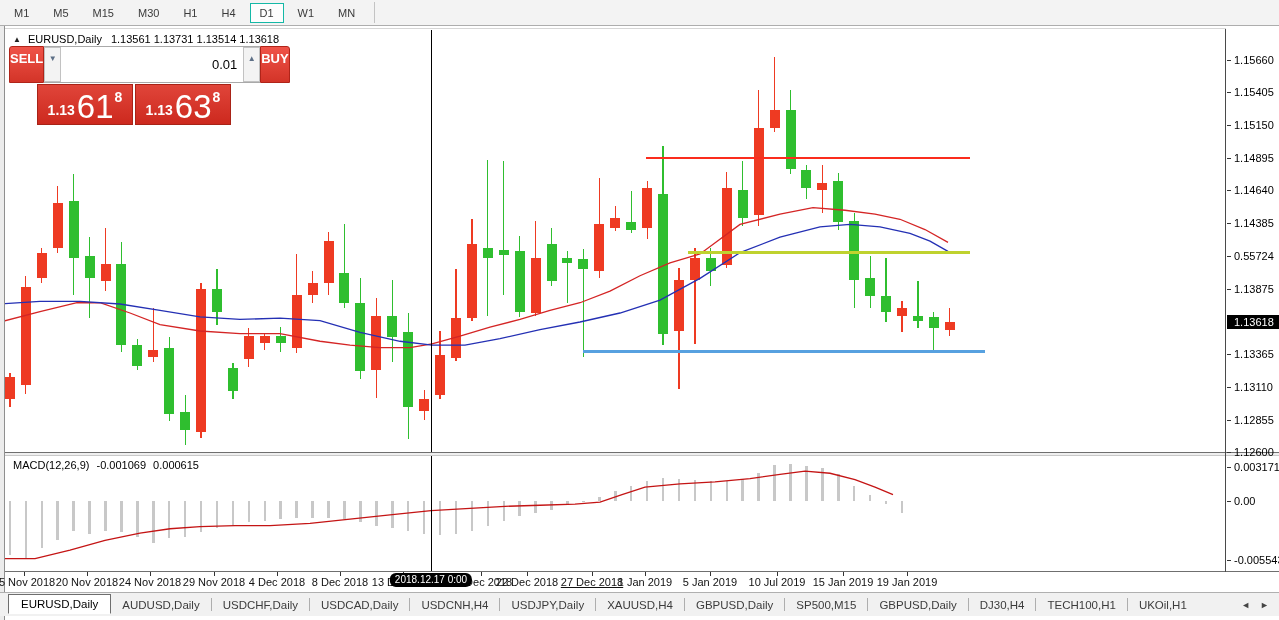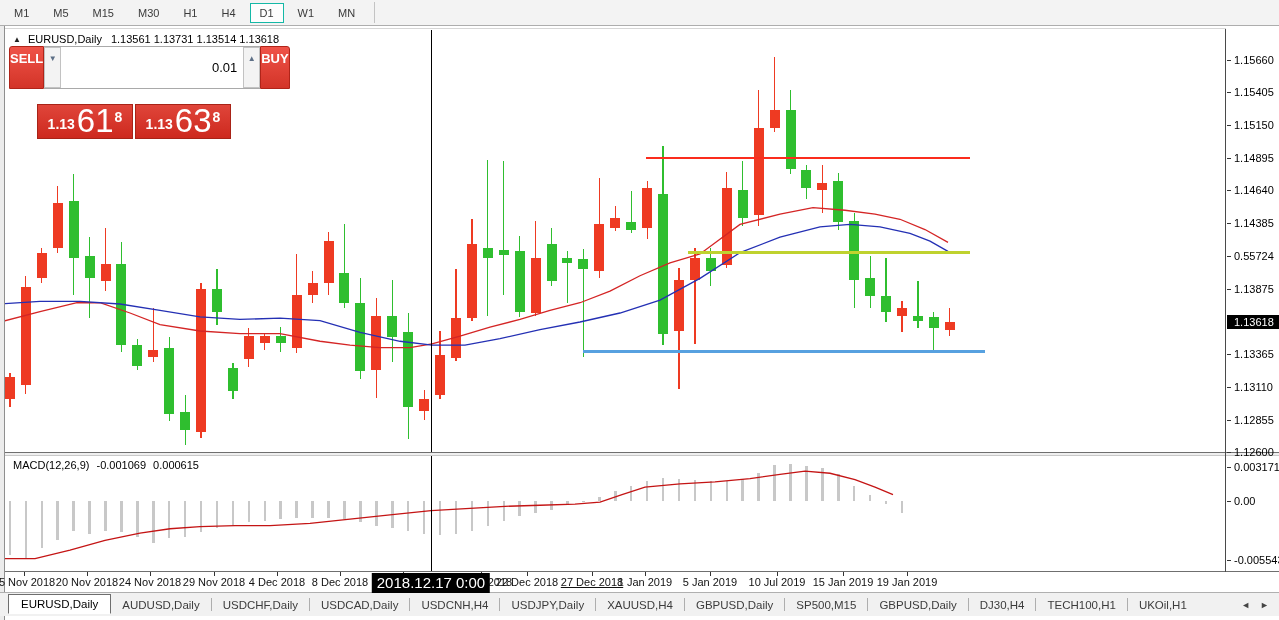--- a/index.html
+++ b/index.html
@@ -25,48 +25,48 @@
   #price-svg { left:5px; top:30px; }
   #macd-svg  { left:5px; top:456px; }
   
   .chart-title { position:absolute; left:13px; top:33px; font-size:11px; color:#000; }
   .chart-title .collapse { font-size:8px; margin-right:7px; vertical-align:1px; color:#222; }
   .chart-title .ohlc { margin-left:9px; }
   .macd-title { position:absolute; left:13px; top:459px; font-size:11px; color:#000; }
   .macd-title span { margin-right:4px; }
   
   .trade-panel { position:absolute; left:9px; top:46px; width:222px; }
-  .tp-row1 { display:flex; height:43px; }
+  .tp-row1 { display:flex; height:37px; }
   .tp-sell,.tp-buy { width:70px; color:#fff; font-size:13px; font-weight:bold; border:1px solid #b02419;
             background:linear-gradient(#ef5348,#d33428); text-align:center; line-height:23px; }
   .tp-sell { border-radius:3px 0 0 0; }
   .tp-buy  { border-radius:0 3px 0 0; }
   .tp-spinner { flex:1; display:flex; border-top:1px solid #a9a9a9; border-bottom:1px solid #a9a9a9; background:#fff; }
   .tp-spinner .spin { width:17px; background:#f3f3f3; border:1px solid #c2c2c2; color:#5d6f86;
             font-size:8px; text-align:center; line-height:21px; }
   .tp-spinner input { flex:1; border:none; outline:none; font-size:13px; text-align:right;
             padding-right:6px; font-family:"Liberation Sans",sans-serif; color:#000; min-width:0; }
-  .tp-row2 { display:flex; gap:2px; height:35px; margin-top:15px;padding-left:28px; }
+  .tp-row2 { display:flex; gap:2px; height:41px; margin-top:1px;padding-left:28px; }
   .price-box { flex:1; background:linear-gradient(#e0453a,#cd291e); border:1px solid #a82317;
                color:#fff; display:flex; align-items:flex-end; justify-content:center; }
   .price-box .pfx { font-size:14px; font-weight:bold; margin:0 2px 6px 0; }
   .price-box .big { font-size:33px; line-height:33px; margin-bottom:1px; }
   .price-box .sup { font-size:14px; font-weight:bold; align-self:flex-start; margin:4px 0 0 1px; }
   
   #price-axis { position:absolute; left:1227px; top:30px; width:52px; height:423px; font-size:11px; color:#000; }
   #macd-axis  { position:absolute; left:1227px; top:456px; width:52px; height:115px; font-size:11px; color:#000; }
   .ax-label { position:absolute; left:7px; white-space:nowrap; }
   .ax-tick  { position:absolute; left:0; width:4px; height:1px; background:#333; }
   .current-price-tag { position:absolute; left:0; width:52px; background:#000; color:#fff;
                        font-size:11px; padding:1px 0 1px 7px; }
   #date-axis { position:absolute; left:5px; top:572px; width:1221px; height:19px; font-size:11px; color:#111; }
   .dt-tick { position:absolute; top:0; width:1px; height:4px; background:#333; }
   .dt-label { position:absolute; top:4px; transform:translateX(-50%); white-space:nowrap; }
   .date-tooltip { position:absolute; top:1px; transform:translateX(-50%); background:#000; color:#fff;
-                  font-size:15px; padding:1px 5px 2px 5px; white-space:nowrap; z-index:5; }
+                  font-size:10px; padding:1px 5px 2px 5px; white-space:nowrap; z-index:5;border-radius:6px; }
   
   .tabbar { position:absolute; left:0; top:592px; width:1279px; height:24px; background:#f1f1f1;
             border-top:1px solid #b0b0b0; display:flex; align-items:center; padding-left:8px; font-size:11.5px; }
   .tab { padding:3px 11px; color:#3c3c3c; white-space:nowrap; cursor:default; }
   .tab.active { background:#fff; border:1px solid #6e6e6e; border-bottom:1px solid #fff; color:#000;
                 padding:3px 12px; margin-top:-1px; }
   .tab-sep { width:1px; height:13px; background:#aeaeae; }
   .tab-arrows { margin-left:auto; display:flex; align-items:center; gap:10px; padding:0 10px; }
   .tab-arrow { font-size:9px; color:#444; }
 </style>

